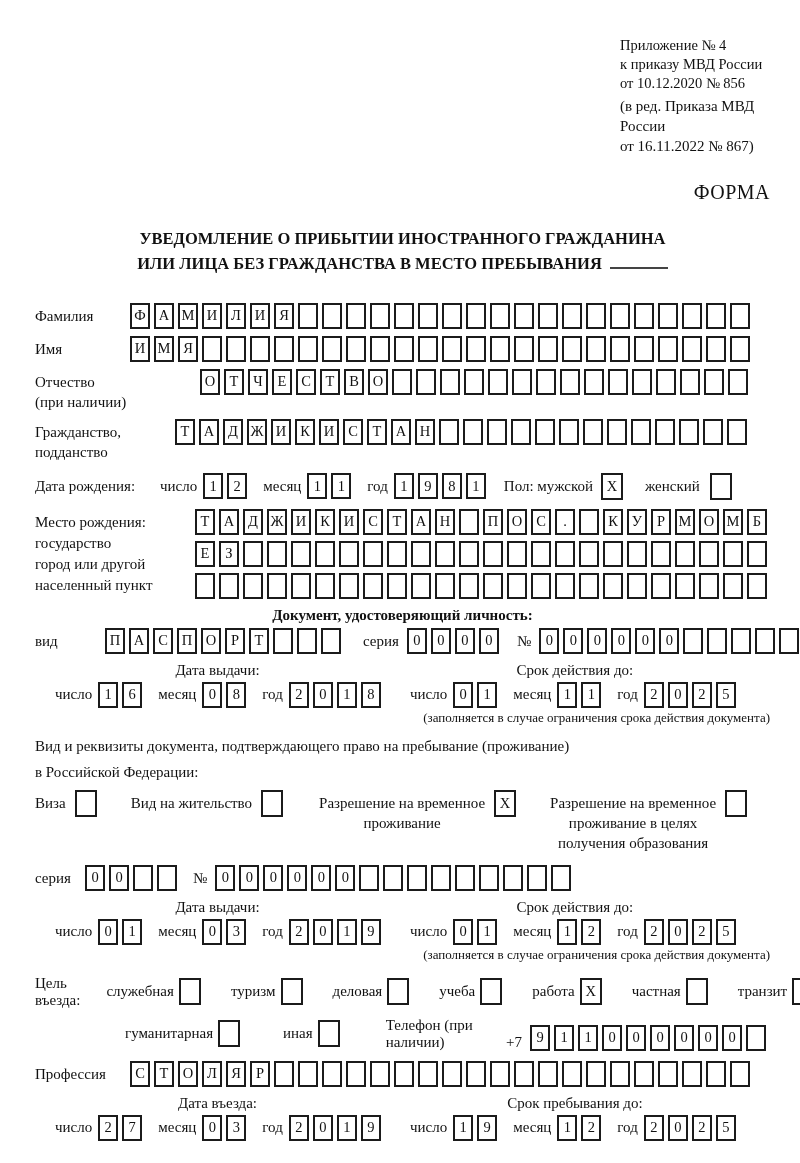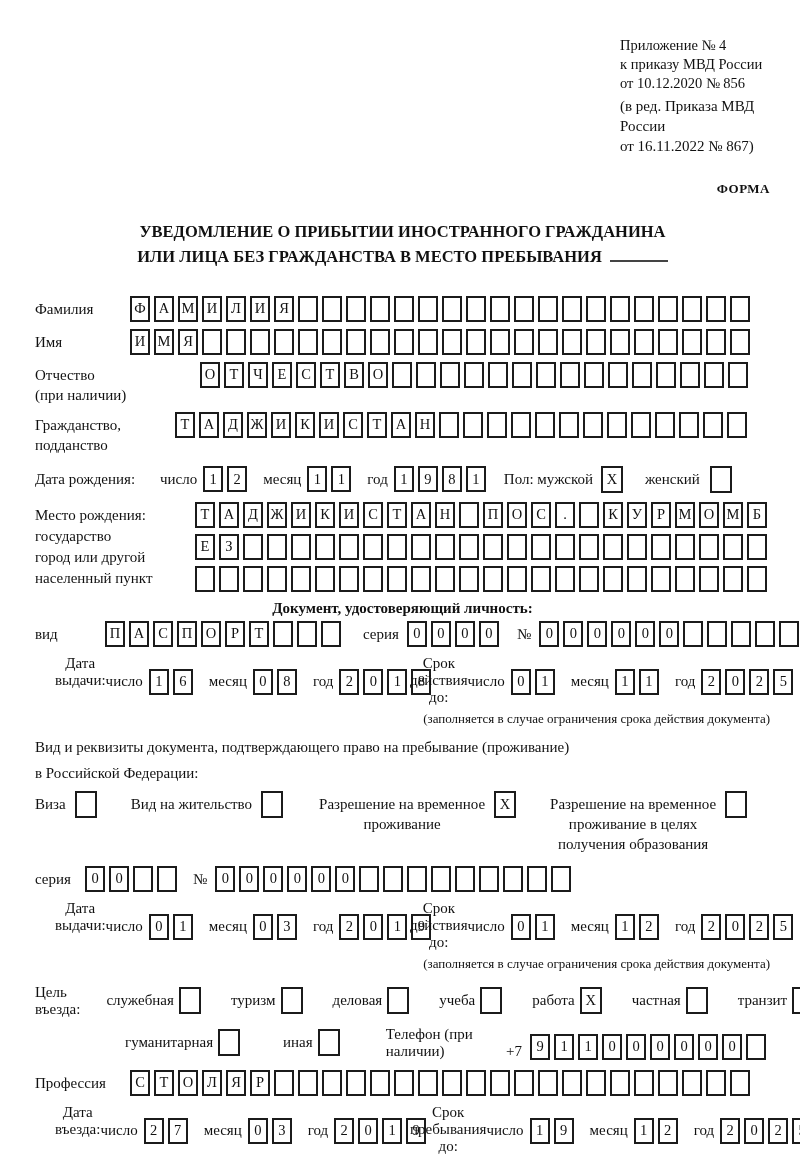--- a/index.html
+++ b/index.html
@@ -9,21 +9,21 @@
     font-family: "Liberation Serif", serif;
     color: #111; font-size: 15px;
     position: relative; overflow: hidden;
   }
   .page { padding: 36px 30px 0 35px; }
 
   
   .appendix { margin-left: 585px; line-height: 1.32; font-size: 14.5px; }
   .appendix .edition { font-size: 15px; }
   .appendix .edition.first { margin-top: 4px; }
-  .forma { text-align: right; font-weight: bold; font-size: 13px; margin-top: 24px; letter-spacing: .5px; }
+  .forma { text-align: right; font-weight: normal; font-size: 20px; margin-top: 24px; letter-spacing: .5px; }
 
   .title { text-align: center; font-weight: bold; font-size: 16.5px; margin-top: 22px; line-height: 1.55; }
   .blank-line { display: inline-block; width: 58px; border-bottom: 2px solid #444; height: 14px; margin-left: 8px; }
 
   .sec1 { font-weight: bold; font-size: 15.5px; margin-top: 28px; }
 
   
   .cell {
     display: inline-flex; align-items: center; justify-content: center;
     width: 20px; height: 26px; flex: none;
@@ -44,21 +44,21 @@
   .dlabel.first { margin-left: 0; }
 
   .sexgrp { display: inline-flex; align-items: center; margin-left: 14px; }
   .sexgrp .t { margin-right: 8px; } .sexgrp .t2 { margin: 0 10px 0 18px; }
 
   .bp-rows { display: flex; flex-direction: column; gap: 6px; }
 
   .center-bold { text-align: center; font-weight: bold; margin-top: 8px; }
 
   .daterow { display: flex; margin-top: 8px; }
-  .datecol { display: flex; flex-direction: row; }
+  .datecol { display: flex; flex-direction: column; }
   .datecol.left { width: 345px; padding-left: 20px; }
   .datecol.right { margin-left: 30px; }
   .datehead { text-align: center; margin-bottom: 3px; }
   .dateline { display: flex; align-items: center; }
   .limit-note { text-align: right; font-size: 13px; margin-top: 2px; }
 
   .plain { margin-top: 9px; line-height: 1.5; }
 
   .permit-row { display: flex; align-items: flex-start; margin-top: 6px; }
   .opt { display: inline-flex; align-items: flex-start; margin-right: 16px; }

